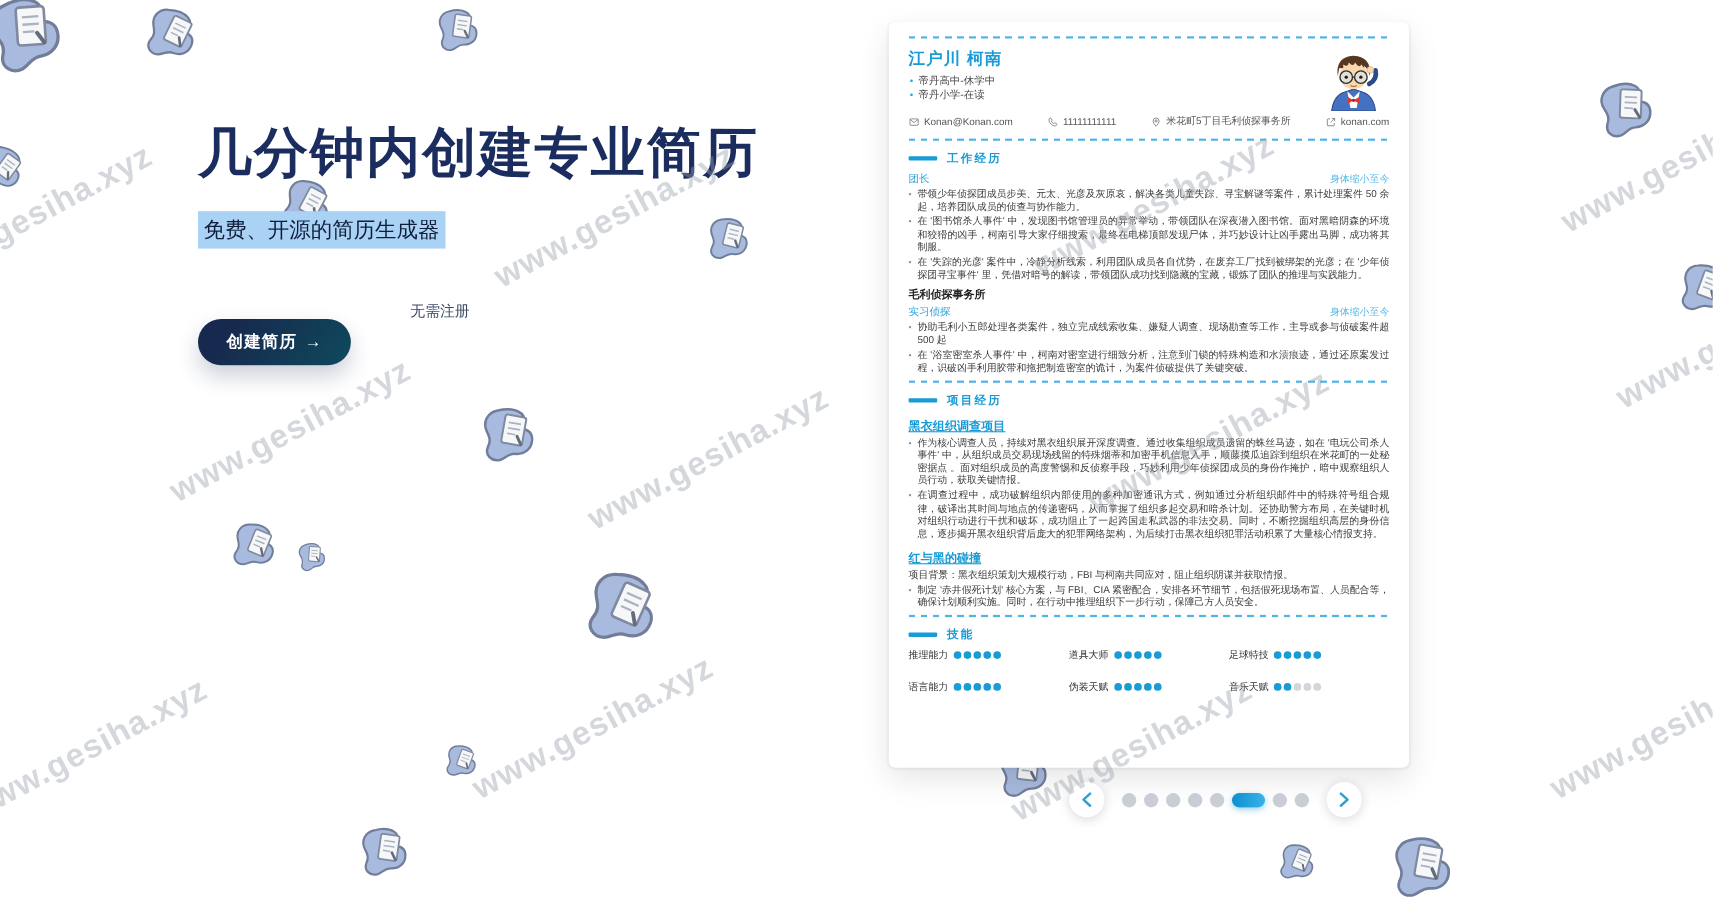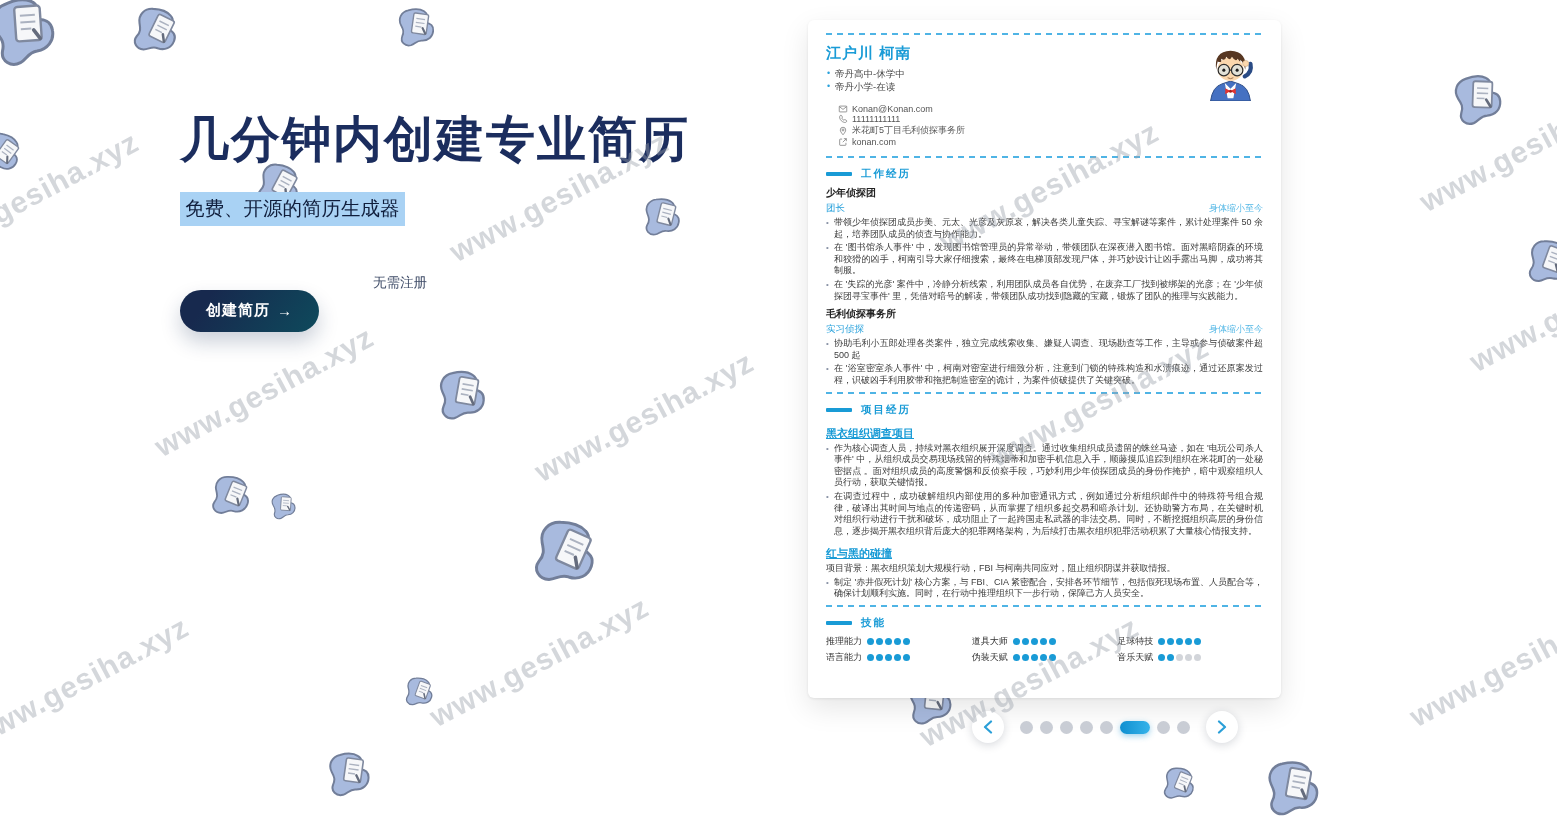--- a/index.html
+++ b/index.html
@@ -49,21 +49,21 @@
     color:#3b3b3b;
   }
   .dash { height:2px; margin:2px 0;
     background:repeating-linear-gradient(90deg,#4fb4e5 0 6px, transparent 6px 11px); }
   .r-head { position:relative; }
   .r-name { margin-top:9px; font-size:15px; font-weight:bold; color:#199bd6; letter-spacing:1px; }
   .edu-list { margin-top:4px; list-style:none; }
   .edu-list li { font-size:9.5px; color:#474747; line-height:13px; padding-left:9px; position:relative; }
   .edu-list li::before { content:"•"; position:absolute; left:1px; top:0; color:#2aa2dc; font-size:9px; }
   .avatar { position:absolute; right:4px; top:0; width:57px; height:57px; }
-  .contact-row { display:flex; justify-content:space-between; align-items:flex-start; margin:11px 12px 9px;flex-direction:column; }
+  .contact-row { display:flex; justify-content:space-between; align-items:center; margin:11px 0 9px; }
   .contact-item { display:flex; align-items:center; gap:4px; font-size:9px; color:#555; }
   .contact-item svg { width:10px; height:10px; fill:none; stroke:#666; stroke-width:1.6; }
 
   .sec-title { display:flex; align-items:center; gap:9px; margin:9px 0 5px; }
   .sec-bar { width:26px; height:4px; background:#199bd6; border-radius:1px; }
   .sec-txt { font-size:10.5px; font-weight:bold; color:#199bd6; letter-spacing:2px; }
 
   .entry { margin-bottom:5px; }
   .entry-org { font-size:10px; font-weight:bold; color:#222; margin:4px 0 2px; }
   .entry-line { display:flex; justify-content:space-between; margin-bottom:2px; }
@@ -73,21 +73,21 @@
   ul.blts li {
     font-size:9px; line-height:11.6px; color:#3b3b3b;
     padding-left:8px; position:relative; margin-bottom:2px; text-align:justify;
   }
   ul.blts li::before { content:"•"; position:absolute; left:0; top:0; color:#8a93a6; font-size:8px; }
 
   .proj-name { display:inline-block; font-size:11px; font-weight:bold; color:#199bd6;
     text-decoration:underline; margin:4px 0 2px; }
   .proj-intro { font-size:9px; line-height:11.6px; color:#3b3b3b; margin-bottom:2px; }
 
-  .skills-grid { display:grid; grid-template-columns:1fr 1fr 1fr; row-gap:3px; margin:3px 0 6px;font-family:Liberation Serif, serif; }
+  .skills-grid { display:grid; grid-template-columns:1fr 1fr 1fr; row-gap:16px; margin:3px 0 6px;font-family:Liberation Serif, serif; }
   .skill-item { display:flex; align-items:center; gap:5px; }
   .skill-label { font-size:9px; color:#333; }
   .skill-dots { display:flex; gap:2px; }
   .skill-dot { width:7px; height:7px; border-radius:50%; background:#d2d5da; }
   .skill-dot.on { background:#199bd6; }
 
   
   .carousel { position:absolute; left:972px; top:711px; z-index:10;
     display:flex; align-items:center; gap:16px; }
   .car-btn {
@@ -260,21 +260,20 @@
   </span>
     </div>
   <div class="dash"></div>
 
   <div class="sec-title">
     <span class="sec-bar"></span>
     <span class="sec-txt">工作经历</span>
   </div>
   <div id="work-entries">
       <div class="entry">
-    <div class="entry-org">少年侦探团</div>
     <div class="entry-line">
       <span class="entry-role">团长</span>
       <span class="entry-period">身体缩小至今</span>
     </div>
     <ul class="blts">
           <li>带领少年侦探团成员步美、元太、光彦及灰原哀，解决各类儿童失踪、寻宝解谜等案件，累计处理案件 50 余起，培养团队成员的侦查与协作能力。</li>
           <li>在 '图书馆杀人事件' 中，发现图书馆管理员的异常举动，带领团队在深夜潜入图书馆。面对黑暗阴森的环境和狡猾的凶手，柯南引导大家仔细搜索，最终在电梯顶部发现尸体，并巧妙设计让凶手露出马脚，成功将其制服。</li>
           <li>在 '失踪的光彦' 案件中，冷静分析线索，利用团队成员各自优势，在废弃工厂找到被绑架的光彦；在 '少年侦探团寻宝事件' 里，凭借对暗号的解读，带领团队成功找到隐藏的宝藏，锻炼了团队的推理与实践能力。</li>
         </ul>
   </div>

